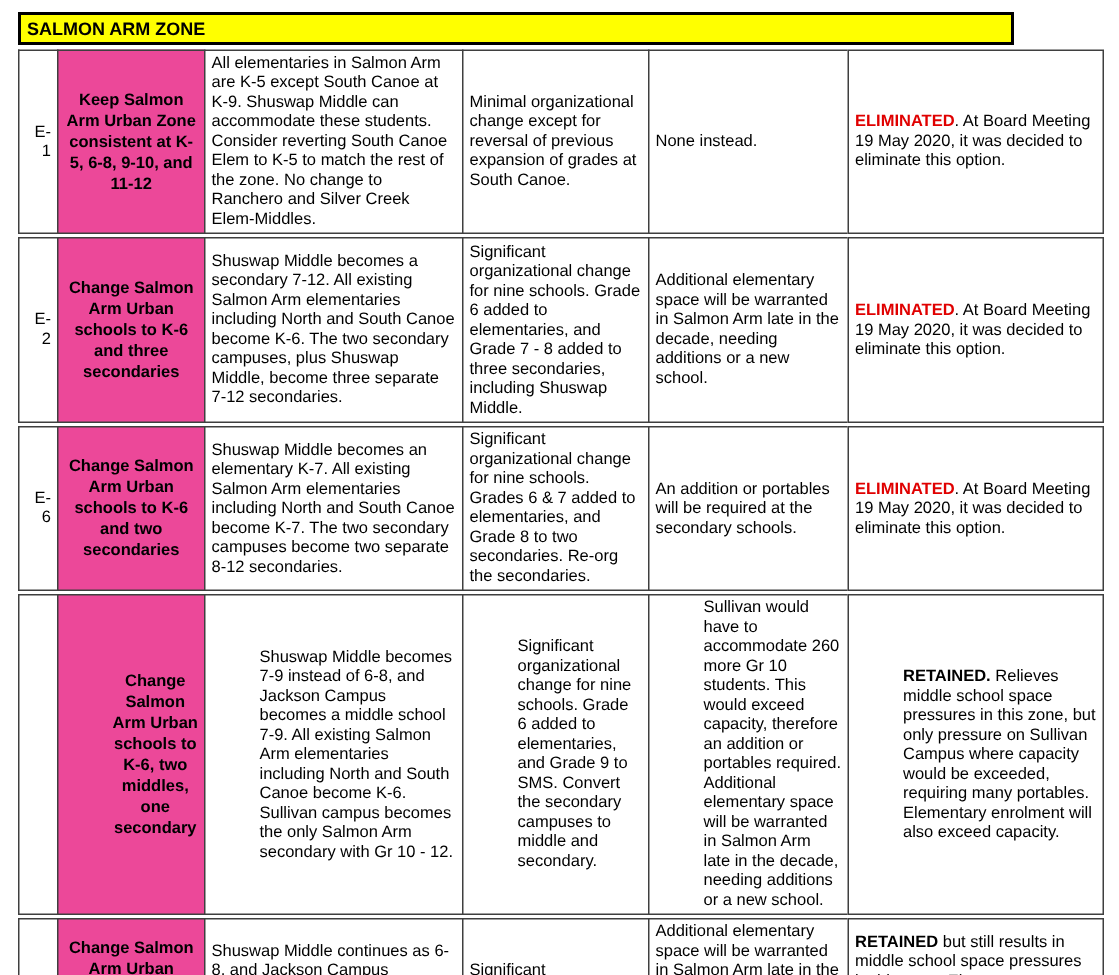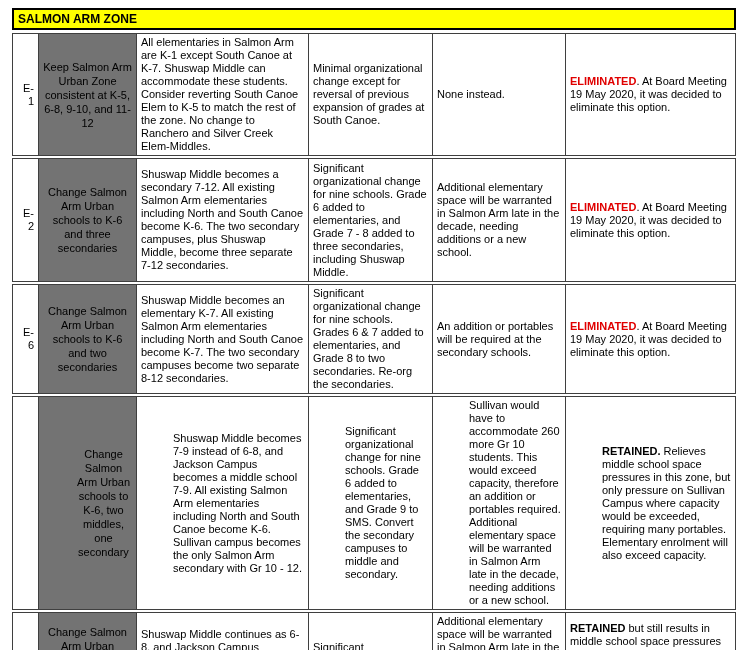--- a/index.html
+++ b/index.html
@@ -12,21 +12,21 @@
     height: 650px;
     font-family: "Liberation Sans", sans-serif;
     color: #000000;
     overflow: hidden;
   }
   .page {
     padding: 8px 10px 0 12px;
     box-sizing: border-box;
   }
   .zone-header {
-    width: 724px;
+    width: 664px;
     box-sizing: border-box;
     background: #ffff00;
     border: 2px solid #000000;
     font-weight: bold;
     font-size: 12px;
     line-height: 16px;
     padding: 1px 4px;
   }
   table.options {
     border-collapse: separate;
@@ -47,22 +47,22 @@
     word-wrap: break-word;
   }
   table.options td:last-child {
     border-right: 1px solid #3f3f3f;
   }
   td.cell-id {
     text-align: right;
     padding: 2px 1px;
   }
   td.cell-title {
-    background: #737373;
-    font-weight: normal;
+    background: #ec4899;
+    font-weight: bold;
     text-align: center;
     line-height: 14px;
     margin-top: 27px;
   }
   tr.r0 td { height: 116px; }
   tr.r1 td { height: 118px; }
   tr.r2 td { height: 100px; }
   tr.r3 td { height: 140px; padding-left: 36px; }
   tr.r4 td { height: 100px; }
   .status-keyword {
@@ -92,21 +92,21 @@
       <col style="width:172px">
       <col style="width:124px">
       <col style="width:133px">
       <col style="width:171px">
     </colgroup>
     <tbody>
 
       <tr class="r0">
         <td class="cell-id">E-1</td>
         <td class="cell-title">Keep Salmon Arm Urban Zone consistent at K-5, 6-8, 9-10, and 11-12</td>
-        <td class="cell-desc">All elementaries in Salmon Arm are K-1 except South Canoe at K-7.  Shuswap Middle can accommodate these students. Consider reverting South Canoe Elem to K-5 to match the rest of the zone.  No change to Ranchero and Silver Creek Elem-Middles.</td>
+        <td class="cell-desc">All elementaries in Salmon Arm are K-5 except South Canoe at K-9.  Shuswap Middle can accommodate these students. Consider reverting South Canoe Elem to K-5 to match the rest of the zone.  No change to Ranchero and Silver Creek Elem-Middles.</td>
         <td class="cell-org">Minimal organizational change except for reversal of previous expansion of grades at South Canoe.</td>
         <td class="cell-space">None instead.</td>
         <td class="cell-status"><span class="status-keyword" data-type="eliminated">ELIMINATED</span><span>.  At Board Meeting 19 May 2020, it was decided to eliminate this option.</span></td>
       </tr>
 
       <tr class="r1">
         <td class="cell-id">E-2</td>
         <td class="cell-title">Change Salmon Arm Urban schools to K-6 and three secondaries</td>
         <td class="cell-desc">Shuswap Middle becomes a secondary 7-12. All existing Salmon Arm elementaries including North and South Canoe become K-6. The two secondary campuses, plus Shuswap Middle, become three separate 7-12 secondaries.</td>
         <td class="cell-org">Significant organizational change for nine schools. Grade 6 added to elementaries, and Grade 7 - 8 added to three secondaries, including Shuswap Middle.</td>

